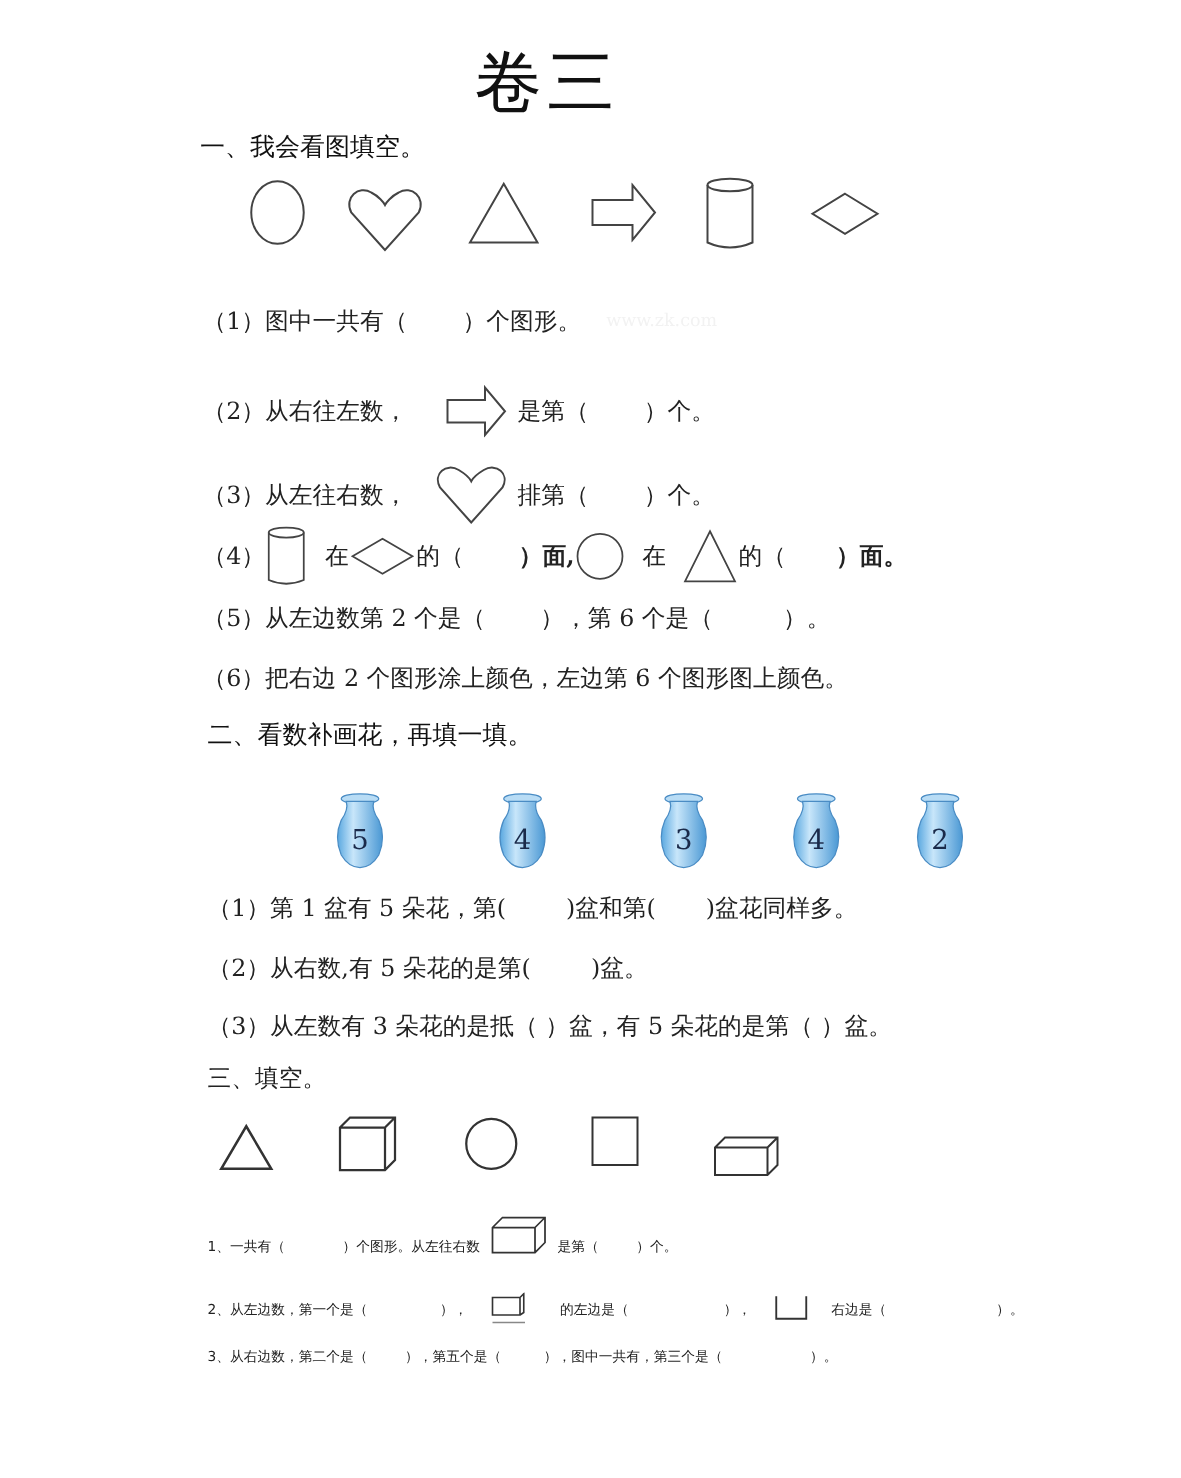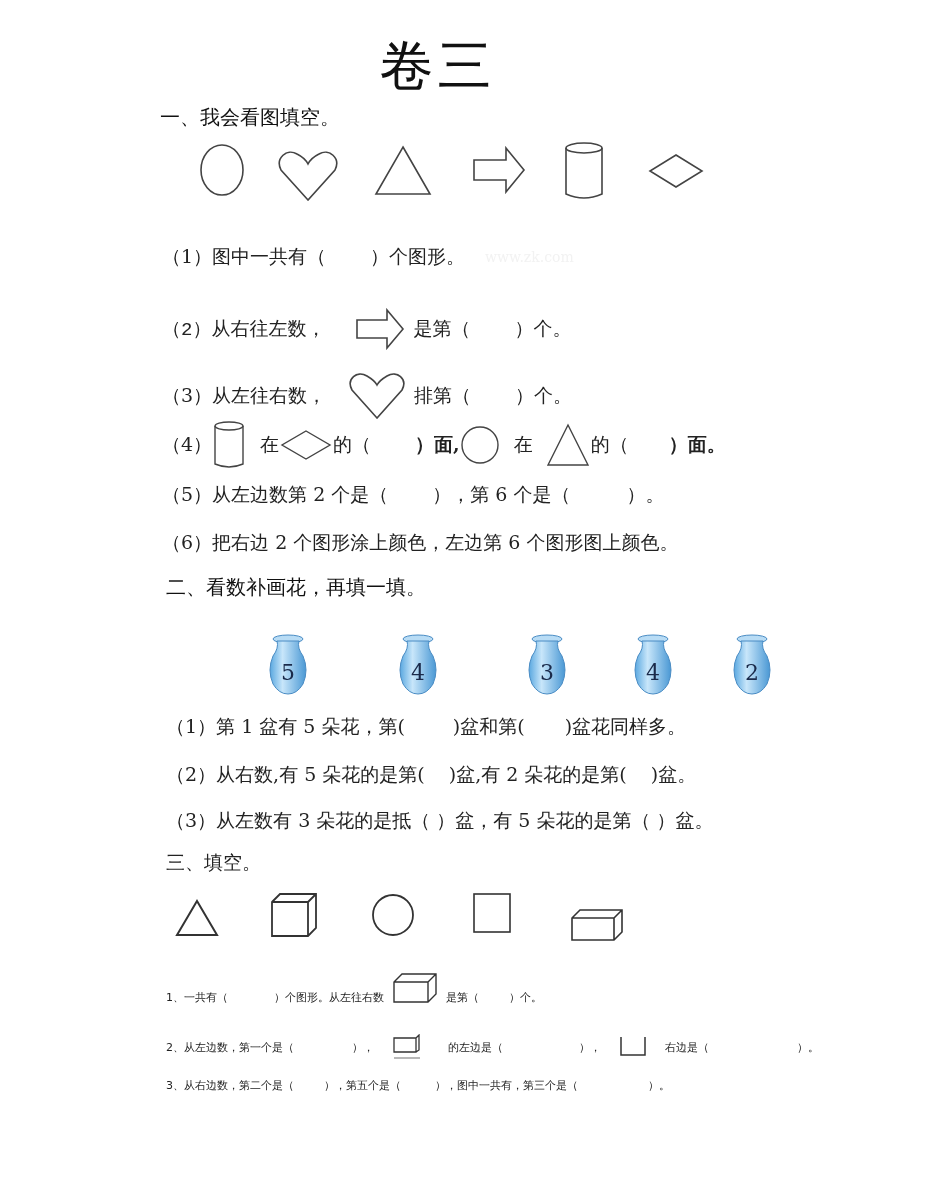--- a/index.html
+++ b/index.html
@@ -55,21 +55,21 @@
     </svg>
 </div>
 
 <div class="abs line" style="left:162px; top:244px;">
   <span>（1）图中一共有（</span>
   <span class="blank" style="width:44px;"></span>
   <span>）个图形。</span>
   <span class="wm" style="margin-left:20px;">www.zk.com</span>
 </div>
 
-<div class="abs line" style="left:162px; top:308px;font-family:Liberation Mono, monospace;">
+<div class="abs line" style="left:162px; top:308px;">
   <span>（2）从右往左数，</span>
   <span style="margin:0 8px 0 30px;">
     <svg width="50" height="42">
         <path d="M2 12 L32 12 L32 2 L48 21 L32 40 L32 30 L2 30 Z" fill="none" stroke="#444" stroke-width="1.6"></path>
       </svg>
   </span>
   <span>是第（</span>
   <span class="blank" style="width:44px;"></span>
   <span>）个。</span>
 </div>
@@ -208,21 +208,20 @@
   <span>（1）第 1 盆有 5 朵花，第(</span>
   <span class="blank" style="width:48px;"></span>
   <span>)盆和第(</span>
   <span class="blank" style="width:40px;"></span>
   <span>)盆花同样多。</span>
 </div>
 
 <div class="abs line" style="left:166px; top:762px;">
   <span>（2）从右数,有 5 朵花的是第(</span>
   <span class="blank" style="width:24px;"></span>
-  <span>)盆,有 2 朵花的是第(</span>
   <span class="blank" style="width:24px;"></span>
   <span>)盆。</span>
 </div>
 
 <div class="abs line" style="left:166px; top:808px;">
   <span>（3）从左数有 3 朵花的是抵（ ）盆，有 5 朵花的是第（ ）盆。</span>
 </div>
 
 <div class="abs line" style="left:166px; top:850px;">
   <span>三、填空。</span>

